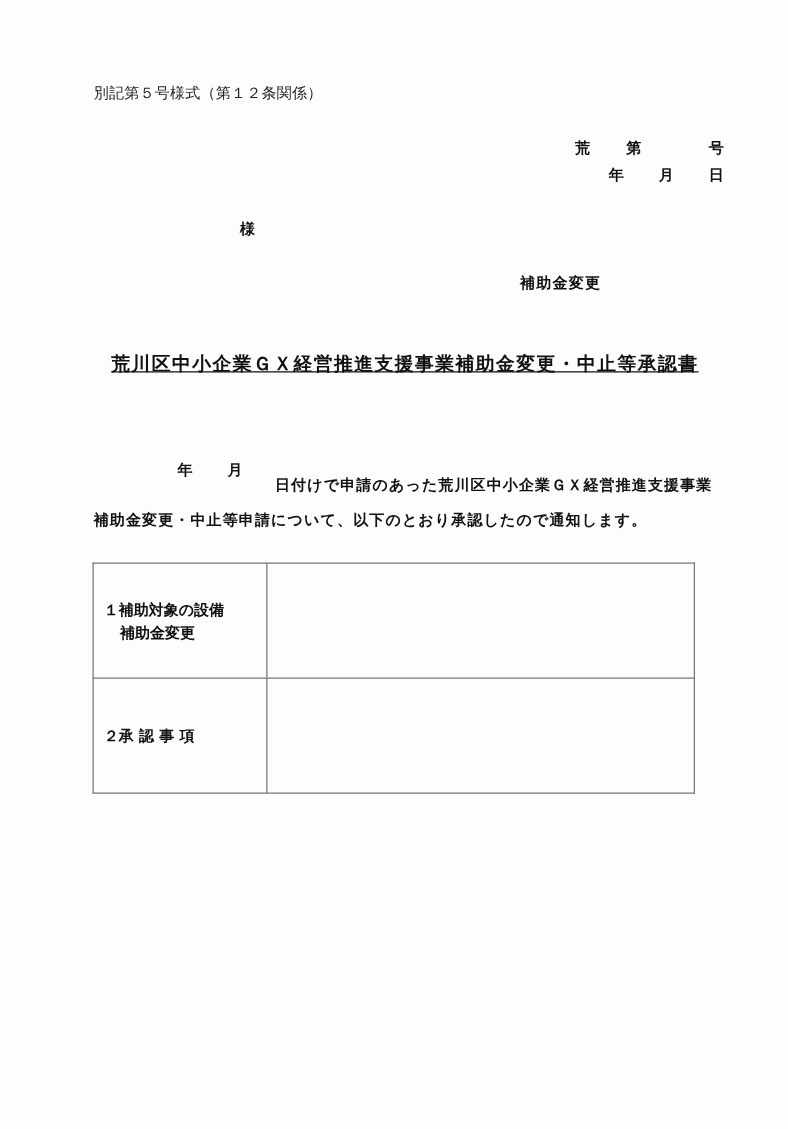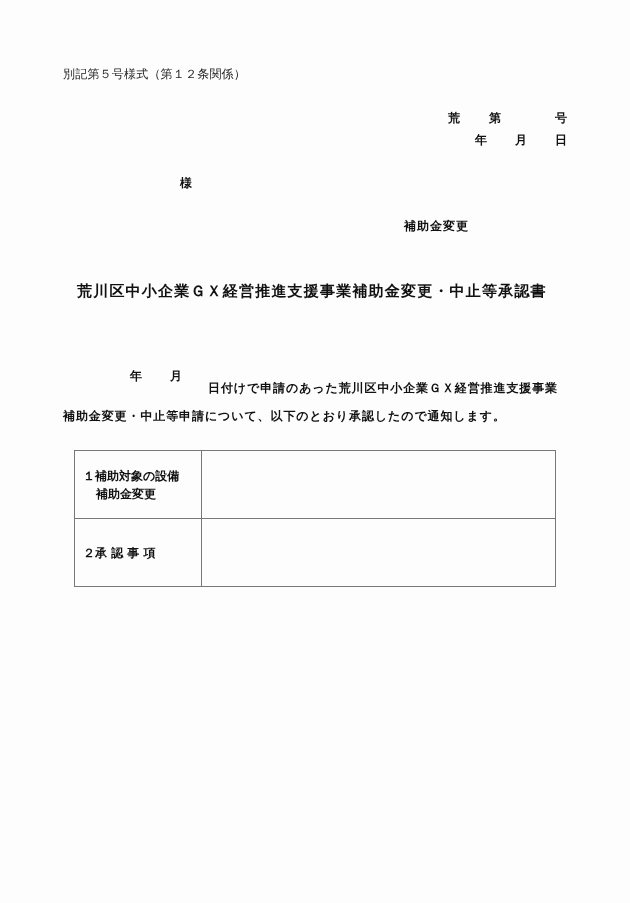--- a/index.html
+++ b/index.html
@@ -4,37 +4,37 @@
 <style>
   html, body { margin: 0; padding: 0; }
   body {
     width: 630px; height: 903px;
     background: #fdfdfd;
     position: relative;
     overflow: hidden;
     font-family: "DejaVu Sans", "Liberation Sans", sans-serif;
     color: #111;
   }
-  .abs { position: absolute; white-space: nowrap; }
+  .abs { position: absolute; white-space: nowrap; margin-left: 12px; }
   .form-label { left: 63px; top: 66px; font-size: 12px; font-family: "DejaVu Serif", "Liberation Serif", serif; color: #222; letter-spacing: 0.2px; }
   .doc-no-row { top: 110px; font-size: 12px; font-weight: bold; }
   .date-row { top: 132px; font-size: 12px; font-weight: bold; }
   .addressee { left: 180px; top: 175px; font-size: 12px; font-weight: bold; }
   .issuer { left: 404px; top: 218px; font-size: 12px; font-weight: bold; letter-spacing: 1px; }
-  .title { left: 77px; top: 282px; font-size: 15px; font-weight: bold; letter-spacing: 1.2px; }
+  .title { left: 77px; top: 282px; font-size: 15px; font-weight: bold; letter-spacing: 1.2px; text-decoration: underline; }
   .body-line { font-size: 12px; font-weight: bold; letter-spacing: 0.9px; }
   table.approval {
     position: absolute; left: 74px; top: 450px;
     width: 482px; border-collapse: collapse;
   }
   table.approval td {
     border: 1.5px solid #777;
     height: 67px;
     vertical-align: middle;
-    padding: 0;
+    padding: 12px;
   }
   td.label-cell { width: 118px; font-size: 12px; font-weight: bold; line-height: 18px; padding-left: 8px !important; }
   td.label-cell .sub { padding-left: 13px; display: block; }
   td.value-cell { width: auto; }
 </style>
 </head>
 <body>
 
 <div class="abs form-label">別記第５号様式（第１２条関係）</div>
 

